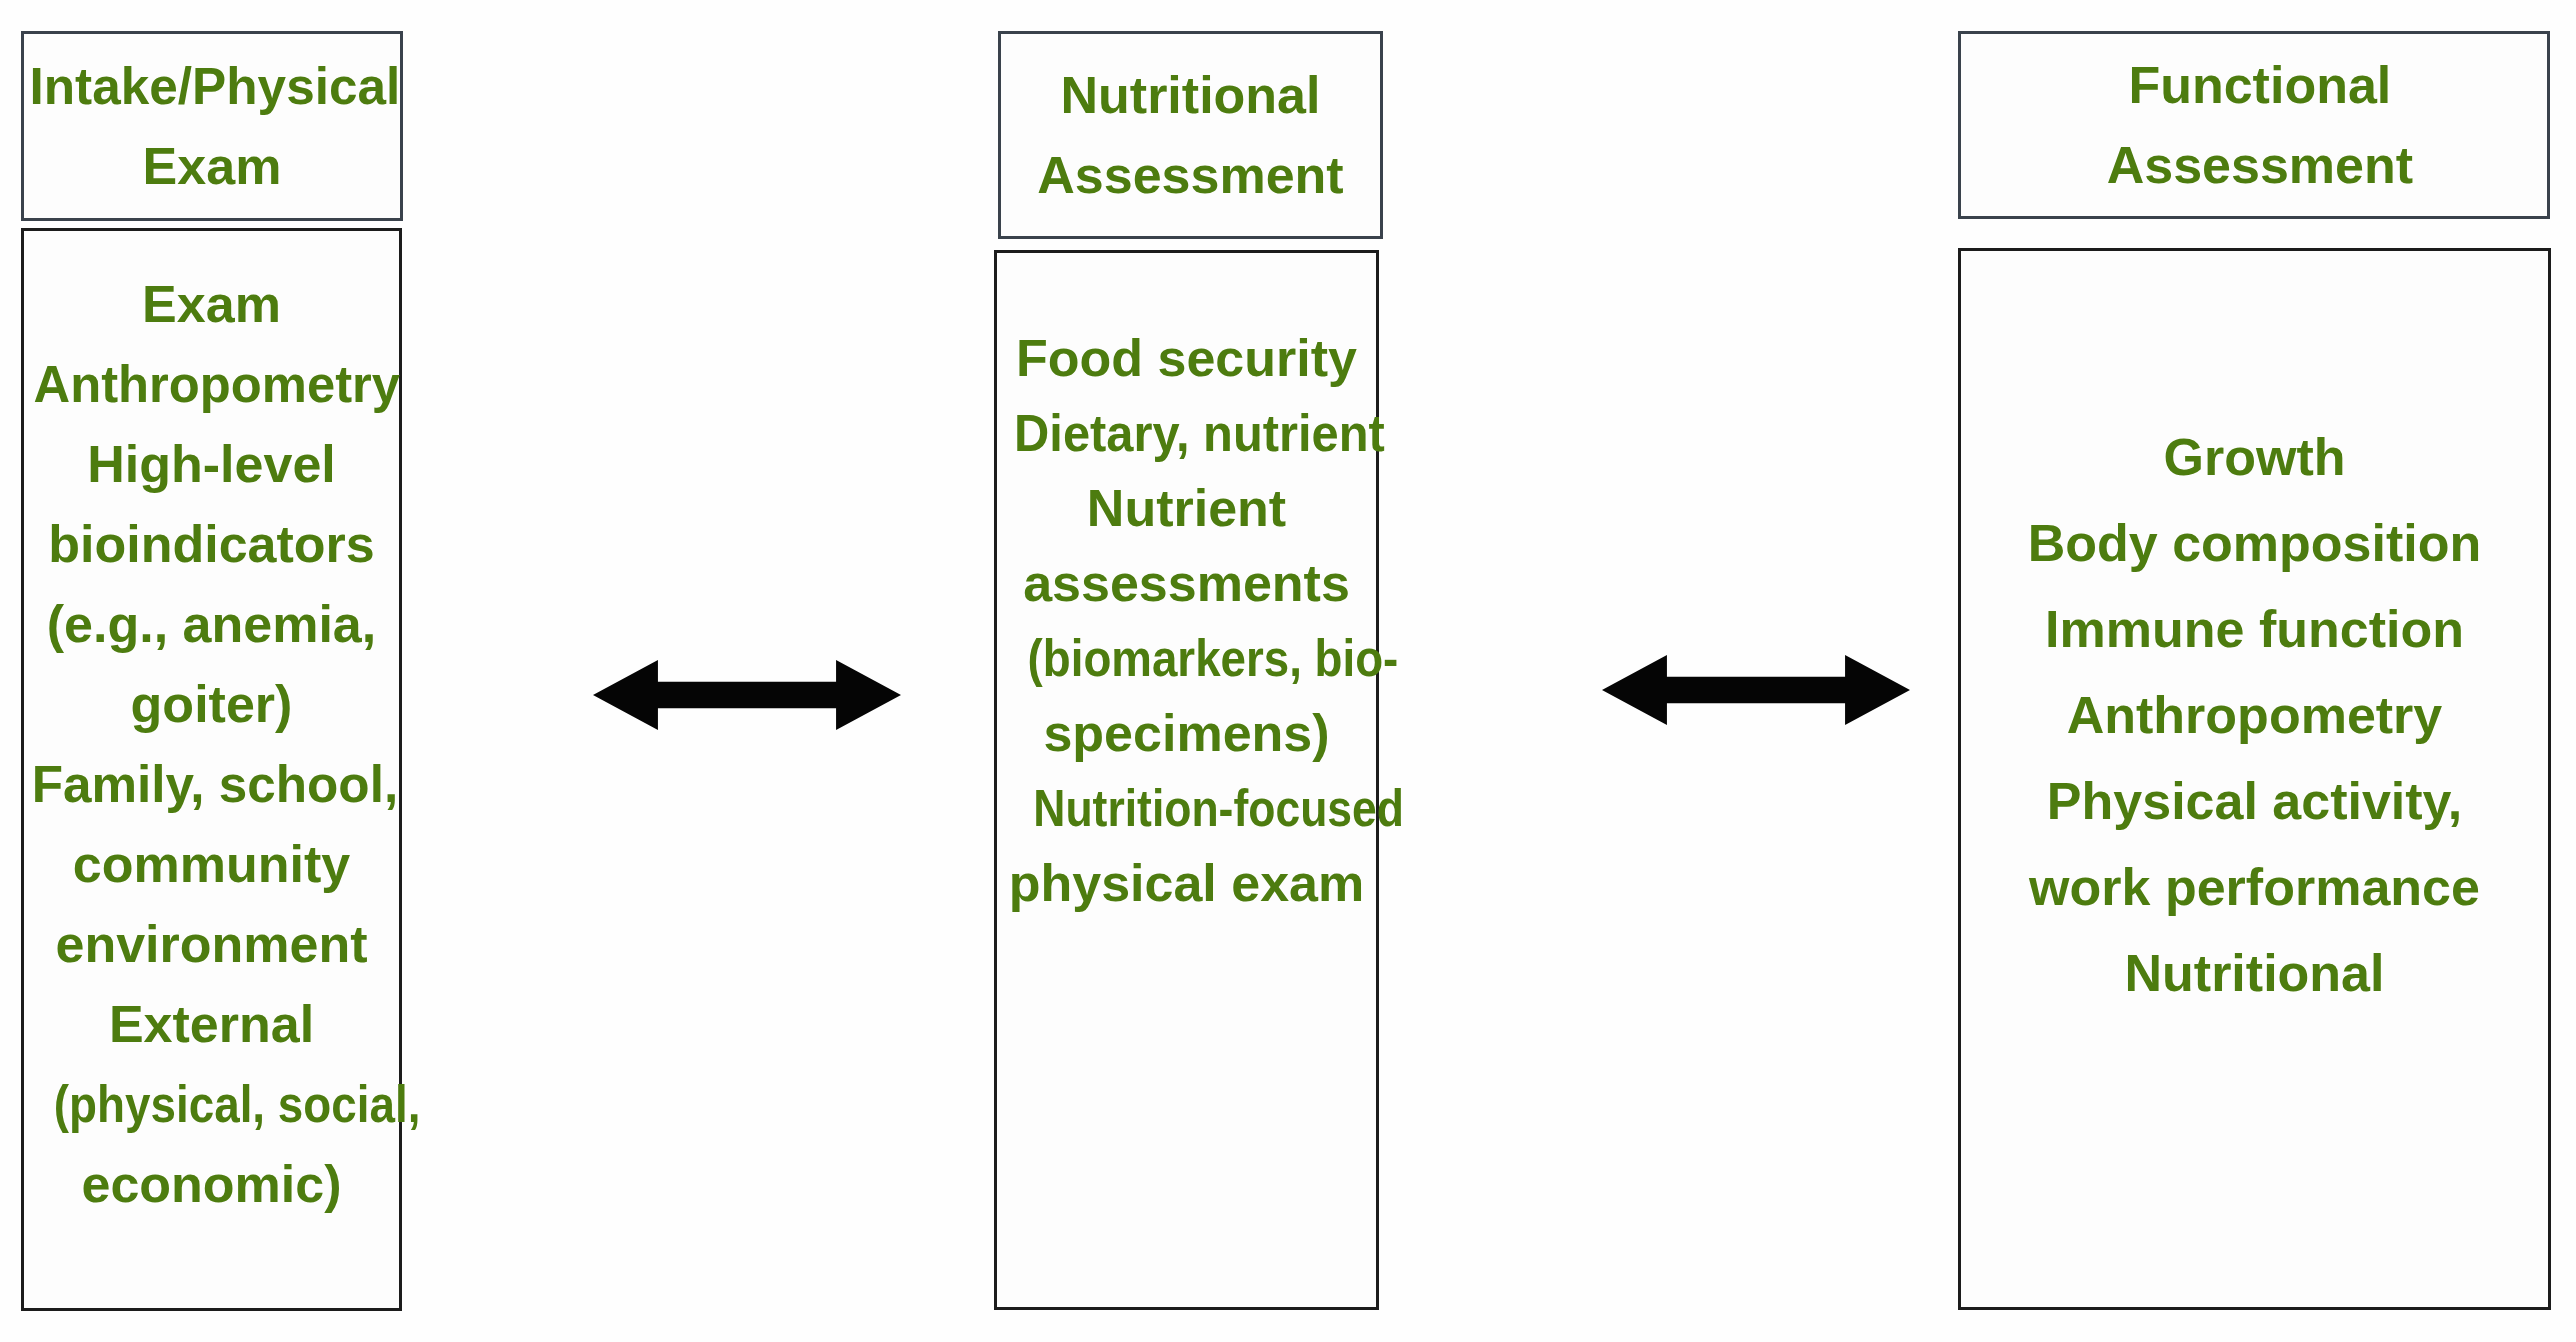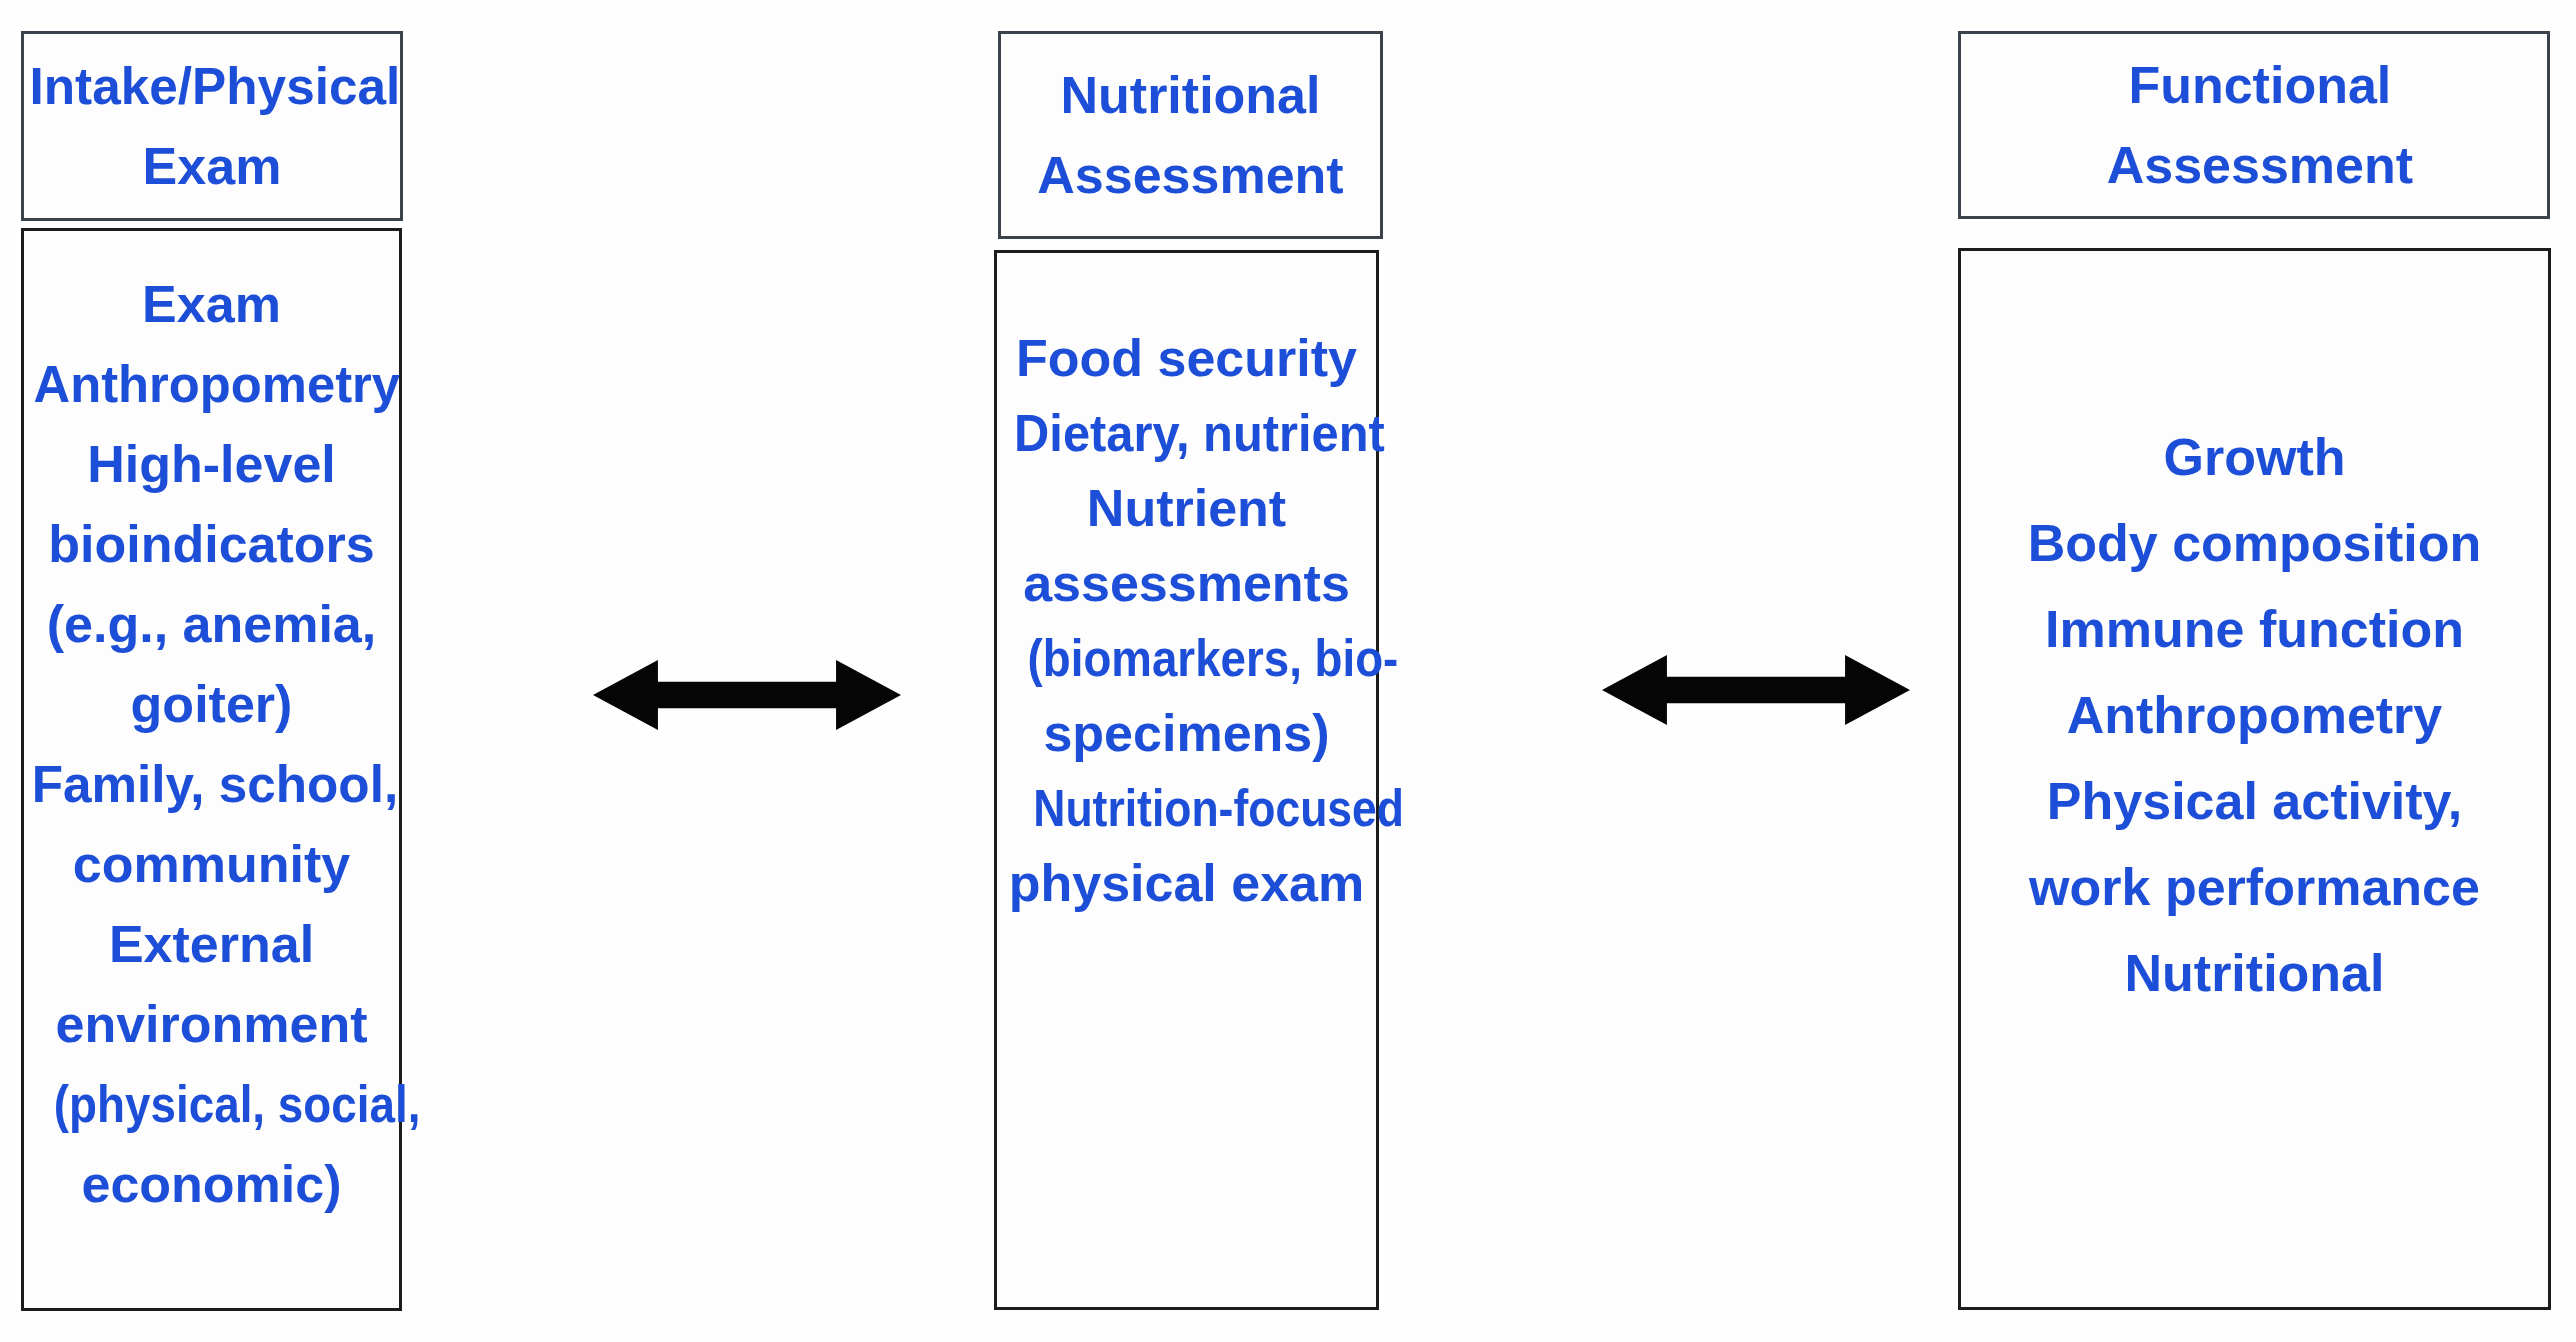--- a/index.html
+++ b/index.html
@@ -3,21 +3,21 @@
 <meta charset="utf-8">
 <style>
   html,body { margin:0; padding:0; background:#ffffff; }
   .canvas {
     position:relative;
     width:2576px;
     height:1343px;
     background:#fefefe;
     font-family:"Liberation Sans","DejaVu Sans",sans-serif;
     font-weight:bold;
-    color:#1d4ed8;
+    color:#4d7c0f;
     overflow:hidden;
   }
   .box {
     position:absolute;
     box-sizing:border-box;
     background:#fdfdfd;
   }
   .headerbox {
     border:3.3px solid #3a424c;
     display:flex;
@@ -68,22 +68,22 @@
   <div class="box bodybox c1b">
     <div>
         <div class="tl"><span>Exam</span></div>
         <div class="tl"><span style="transform: scaleX(0.9759);">Anthropometry</span></div>
         <div class="tl"><span>High-level</span></div>
         <div class="tl"><span>bioindicators</span></div>
         <div class="tl"><span>(e.g., anemia,</span></div>
         <div class="tl"><span>goiter)</span></div>
         <div class="tl"><span style="transform: scaleX(0.9858);">Family, school,</span></div>
         <div class="tl"><span>community</span></div>
+        <div class="tl"><span>environment</span></div>
         <div class="tl"><span>External</span></div>
-        <div class="tl"><span>environment</span></div>
         <div class="tl"><span style="transform: scaleX(0.8807);">(physical, social,</span></div>
         <div class="tl"><span>economic)</span></div>
       </div>
   </div>
 
   <svg class="arrow arrow1" viewBox="0 0 370 84" aria-hidden="true">
     <path d="M0 42 L78 0 L78 26 L292 26 L292 0 L370 42 L292 84 L292 58 L78 58 L78 84 Z" fill="#050505"></path>
   </svg>
 
   <div class="box headerbox c2h">

